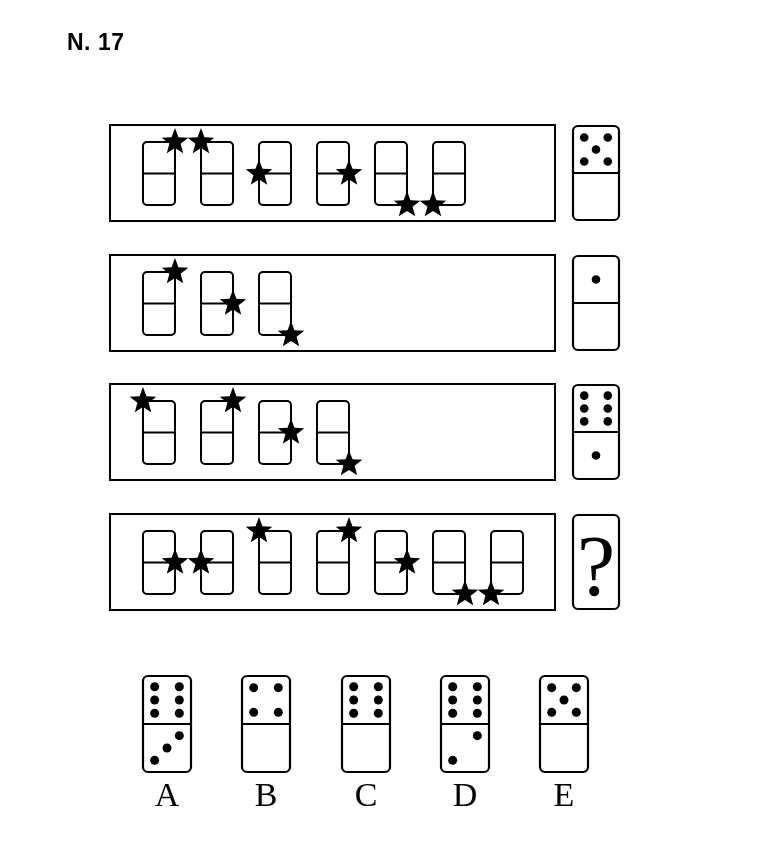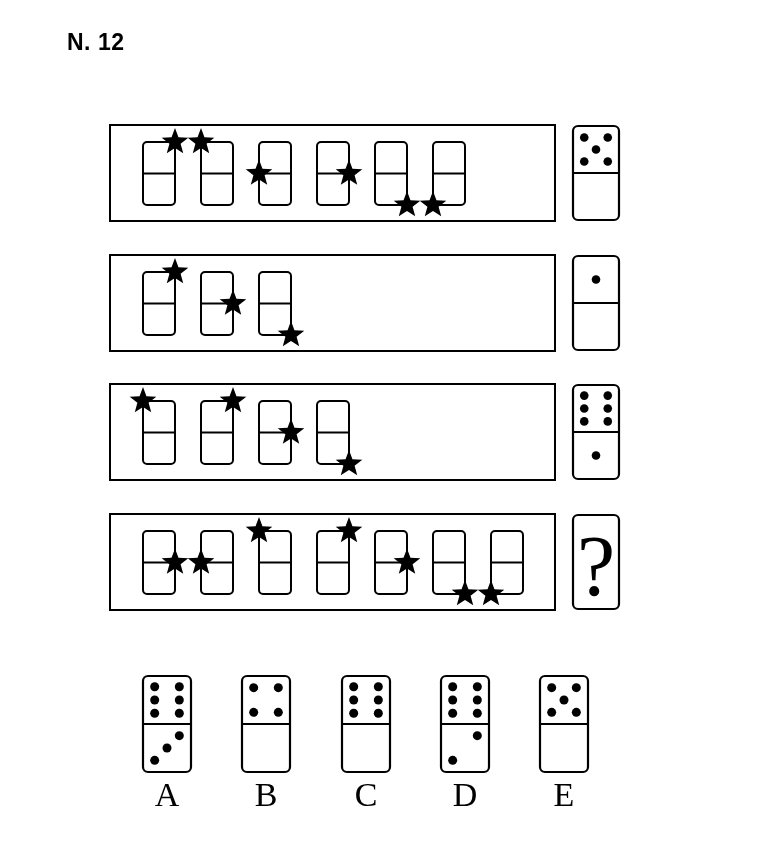--- a/index.html
+++ b/index.html
@@ -4,21 +4,21 @@
 <style>
   html, body { margin:0; padding:0; background:#ffffff; }
   body { width:766px; height:867px; position:relative; overflow:hidden; font-family:"Liberation Sans", sans-serif; }
   #title { position:absolute; left:67px; top:29px; font-size:23px; font-weight:bold; color:#000; letter-spacing:0.5px; }
   #stage { position:absolute; left:0; top:0; }
   .opt-label { position:absolute; font-family:"Liberation Serif", "DejaVu Serif", serif; font-size:34px; color:#000; width:50px; text-align:center; }
 </style>
 </head>
 <body>
 
-<div id="title">N. 12</div>
+<div id="title">N. 17</div>
 
 <svg id="stage" width="766" height="867" viewBox="0 0 766 867" xmlns="http://www.w3.org/2000/svg">
     <g>
       <rect x="110" y="125" width="445" height="96" fill="#fff" stroke="#000000" stroke-width="2"></rect>
       <g>
         <rect x="143" y="142" width="32" height="63" rx="4" ry="4" fill="#fff" stroke="#000000" stroke-width="2"></rect>
         <line x1="144" y1="173.5" x2="174" y2="173.5" stroke="#000000" stroke-width="2"></line>
         <path d="M175.00,128.00L178.46,137.24L188.31,137.67L180.59,143.82L183.23,153.33L175.00,147.88L166.77,153.33L169.41,143.82L161.69,137.67L171.54,137.24Z" fill="#000000"></path>
       </g>
       <g>

